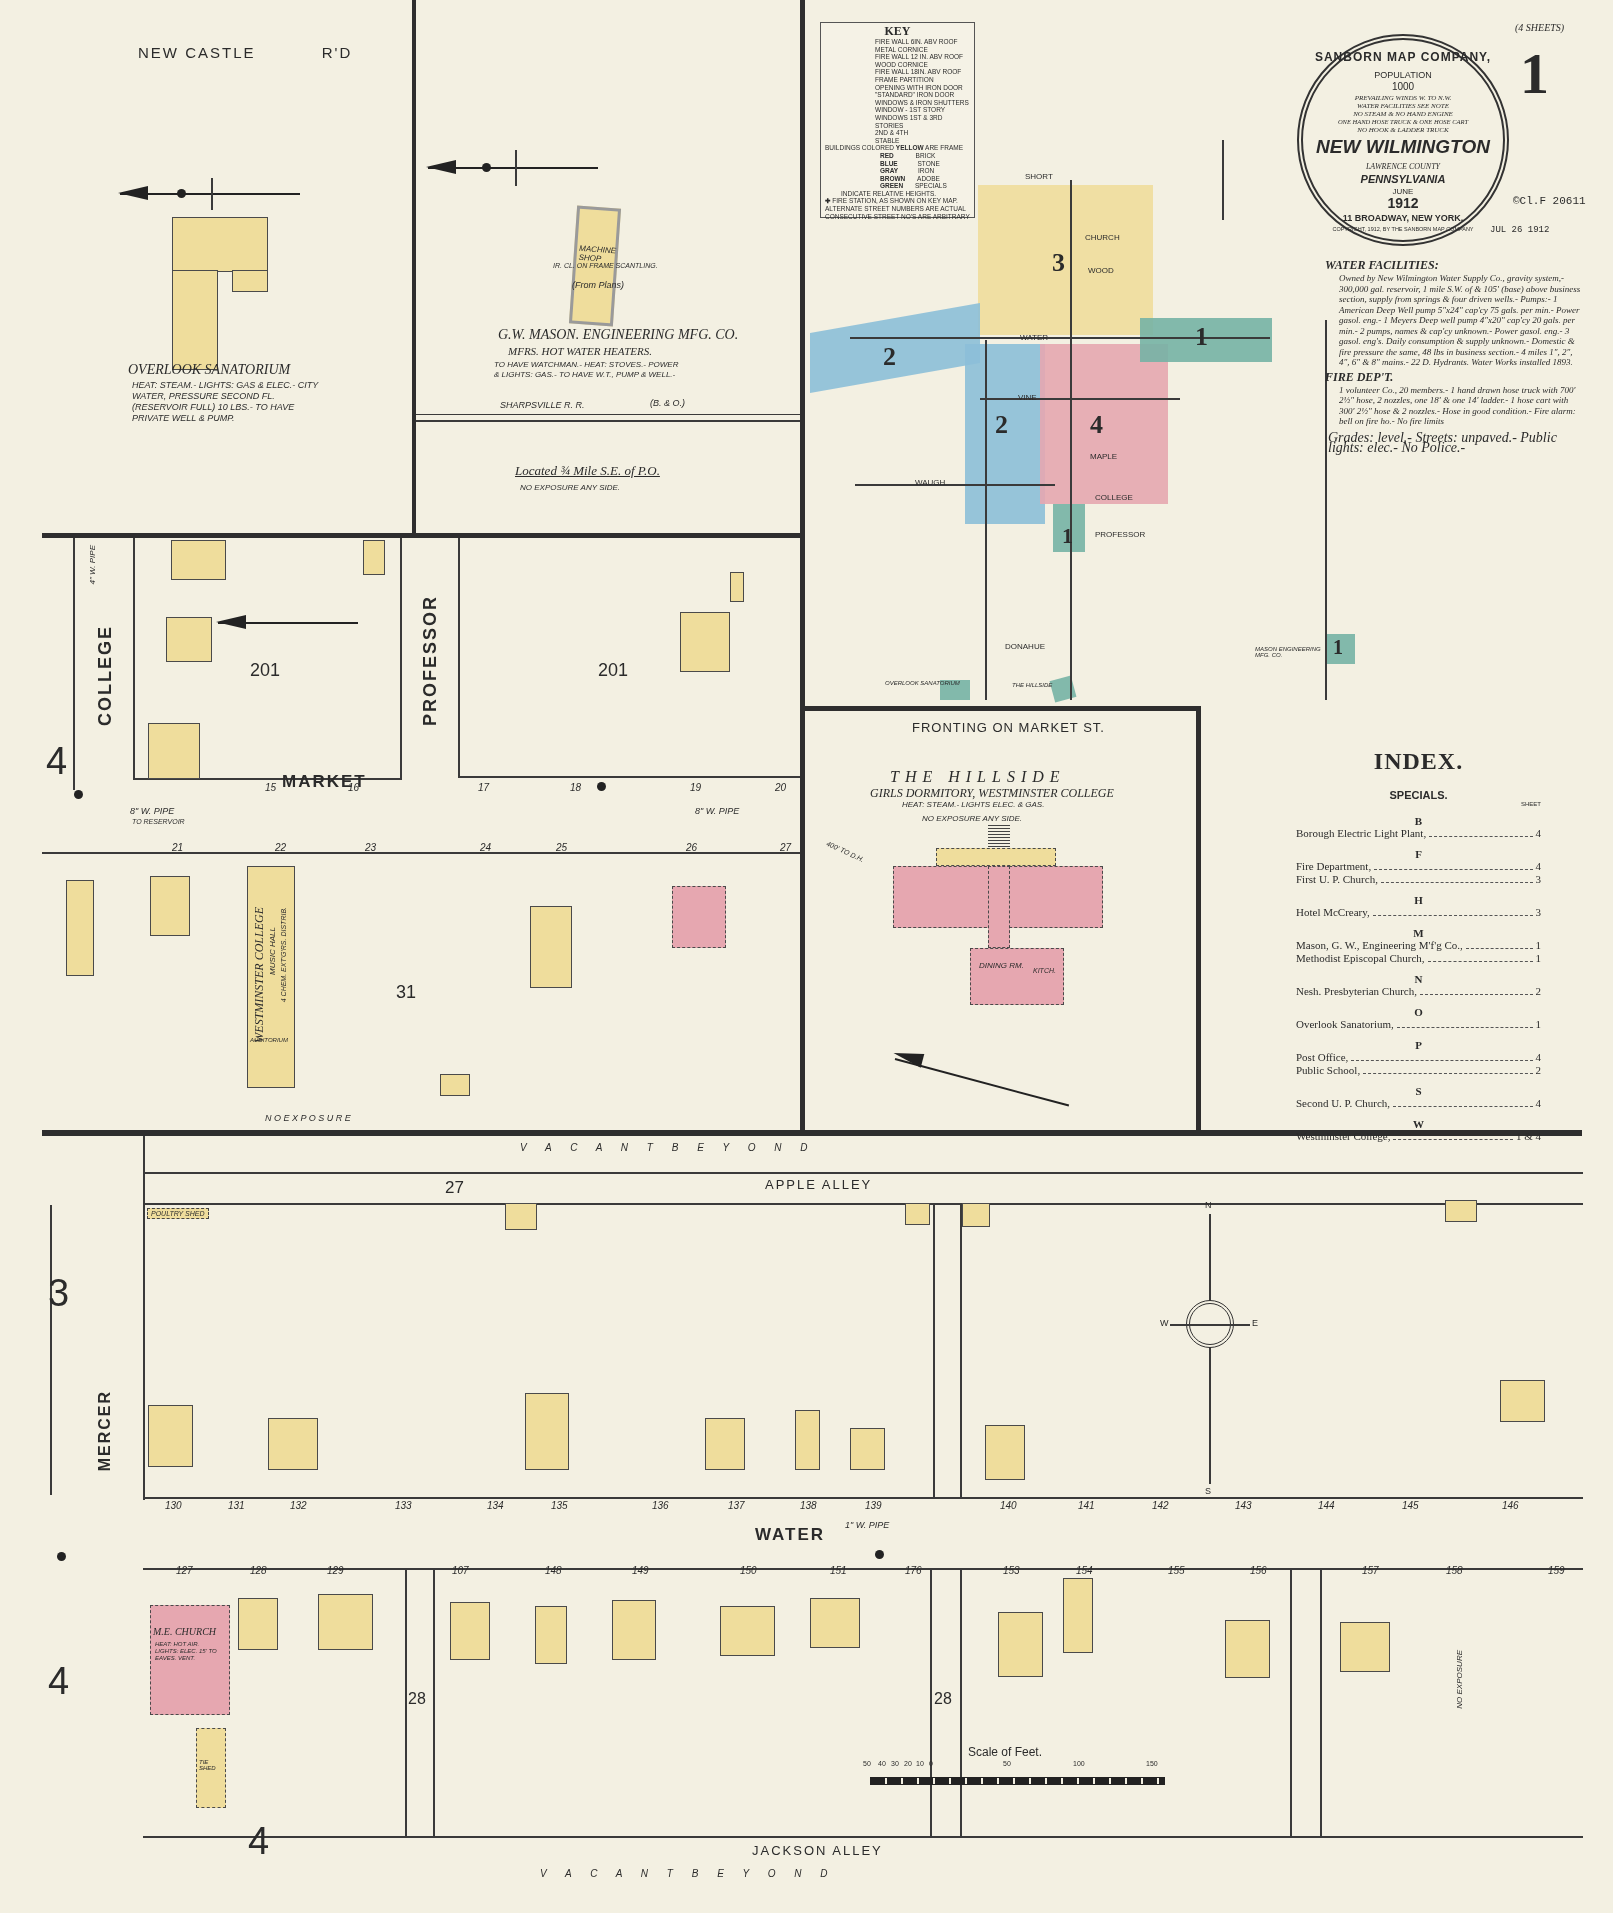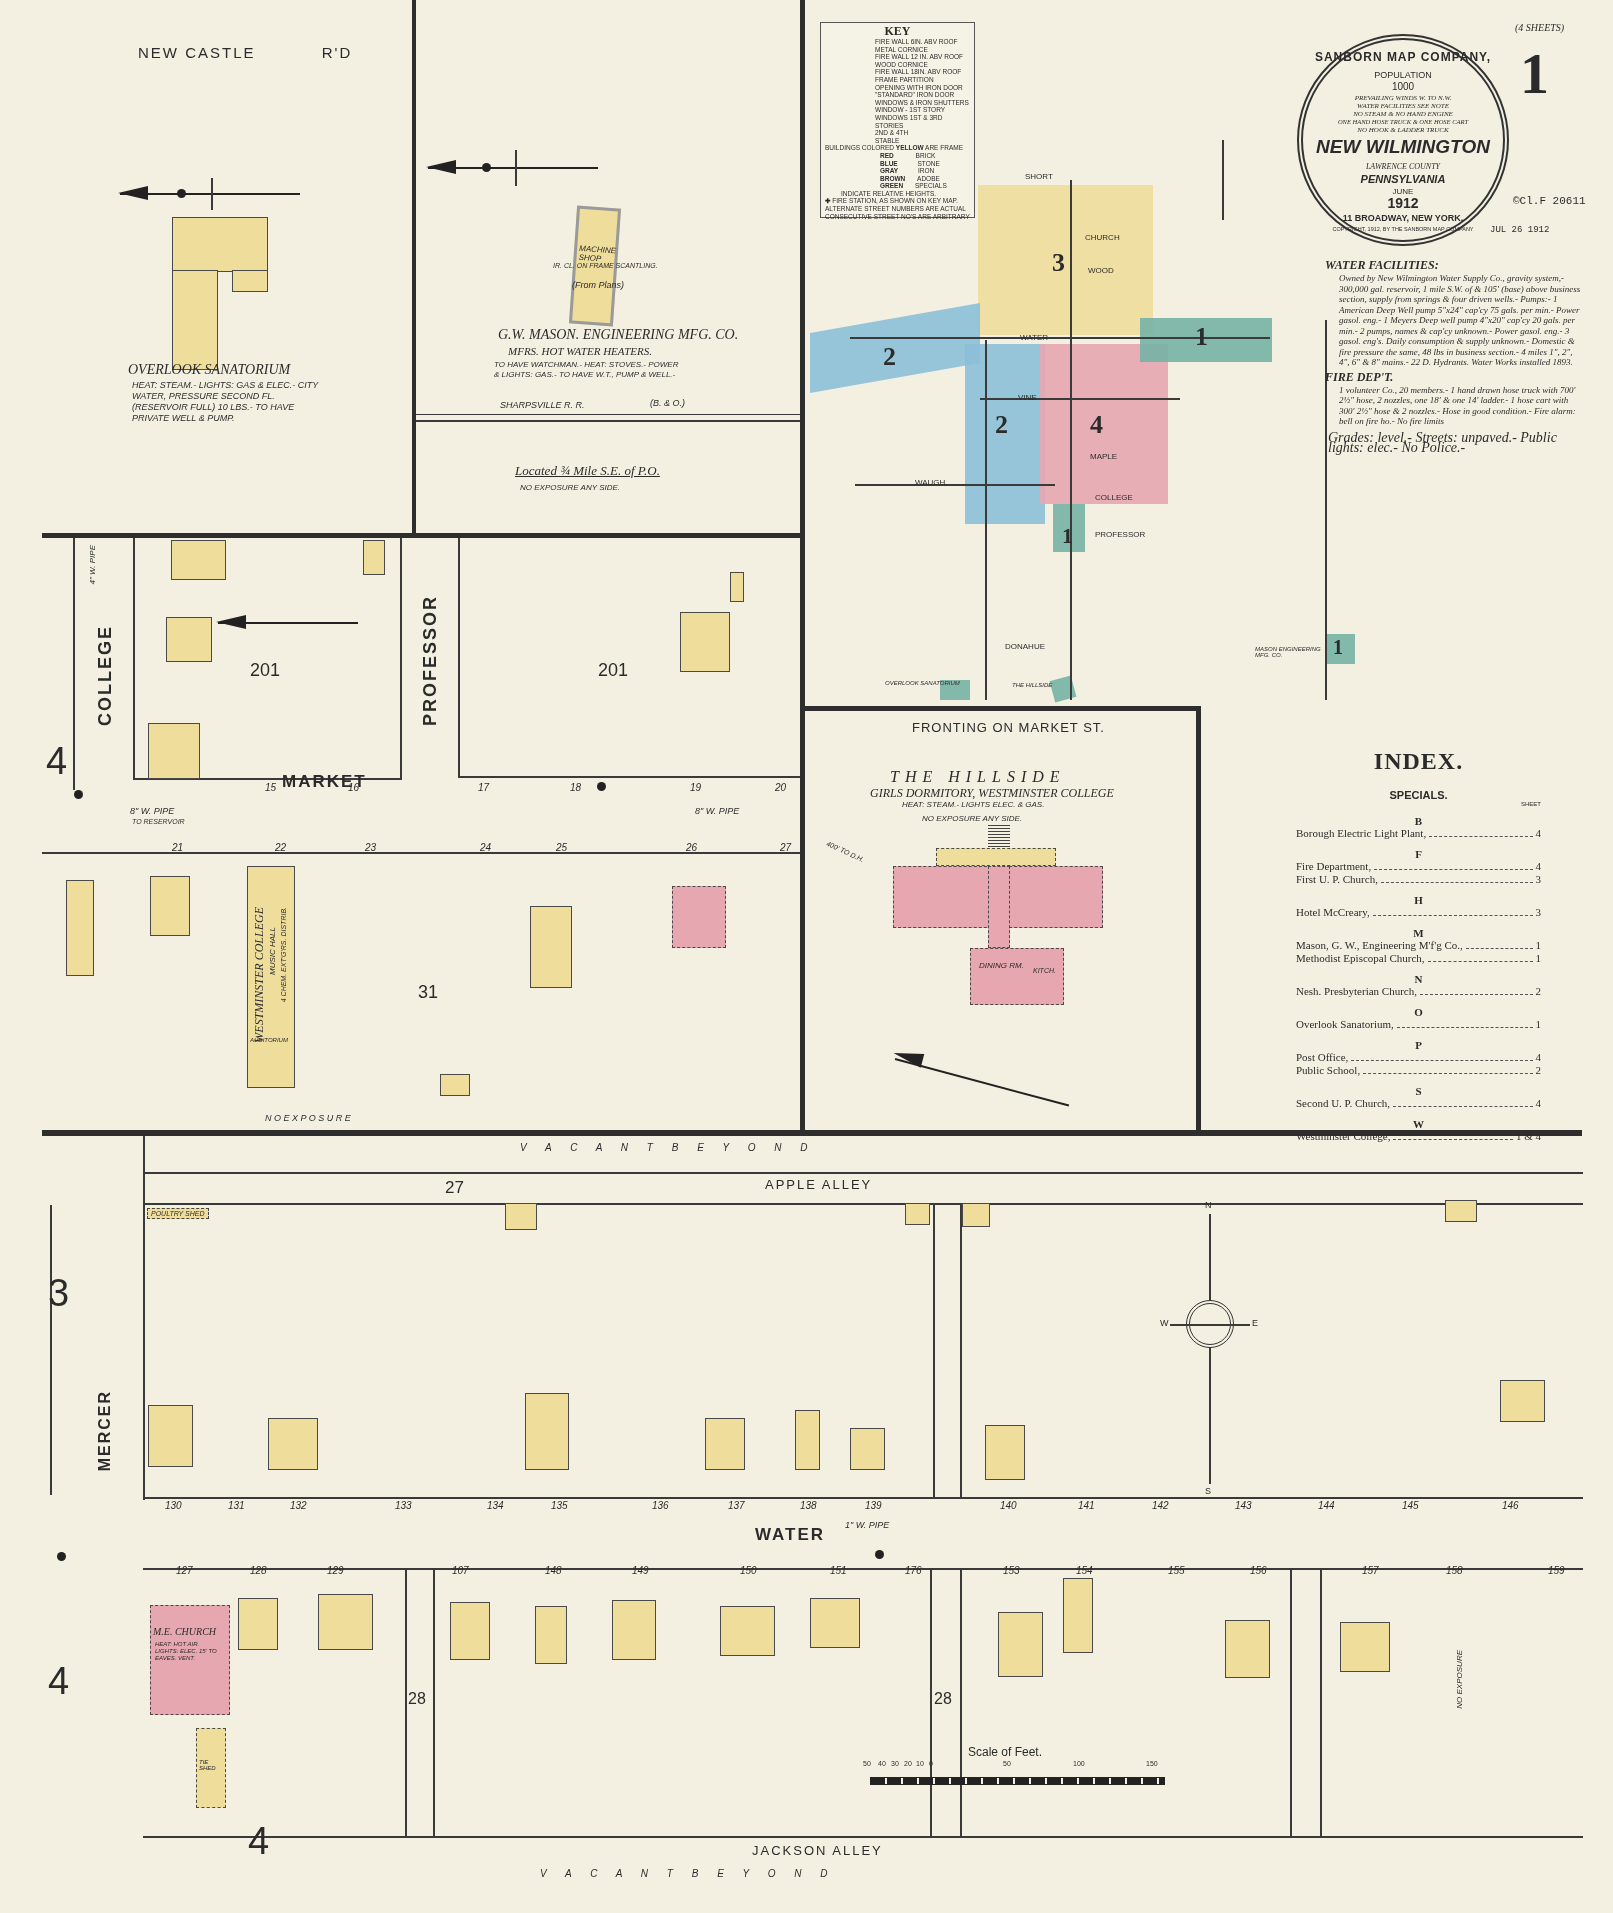--- a/index.html
+++ b/index.html
@@ -273,21 +273,21 @@
 <div class="ln" style="left:133px;top:778px;width:269px;height:2px;"></div>
 <div class="ln" style="left:458px;top:538px;width:2px;height:240px;"></div>
 <div class="ln" style="left:458px;top:776px;width:342px;height:2px;"></div>
 <div class="ln" style="left:42px;top:852px;width:758px;height:2px;"></div>
 
 <div class="lbl street vert" style="left:95px;top:625px;font-size:18px;">COLLEGE</div>
 <div class="lbl street vert" style="left:420px;top:595px;font-size:18px;">PROFESSOR</div>
 <div class="lbl street" style="left:282px;top:772px;">MARKET</div>
 <div class="lbl blk" style="left:250px;top:660px;font-size:18px;">201</div>
 <div class="lbl blk" style="left:598px;top:660px;font-size:18px;">201</div>
-<div class="lbl blk" style="left:418px;top:982px;font-size:18px;">31</div>
+<div class="lbl blk" style="left:396px;top:982px;font-size:18px;">31</div>
 <div class="lbl" style="left:46px;top:740px;font-size:38px;">4</div>
 <div class="lbl small" style="left:130px;top:806px;font-size:9px;">8" W. PIPE</div>
 <div class="lbl small" style="left:132px;top:818px;font-size:7px;">TO RESERVOIR</div>
 <div class="lbl small" style="left:695px;top:806px;font-size:9px;">8" W. PIPE</div>
 <div class="lbl small vert" style="left:88px;top:545px;font-size:8px;">4" W. PIPE</div>
 <div class="lbl small" style="left:265px;top:782px;">15</div>
 <div class="lbl small" style="left:348px;top:782px;">16</div>
 <div class="lbl small" style="left:478px;top:782px;">17</div>
 <div class="lbl small" style="left:570px;top:782px;">18</div>
 <div class="lbl small" style="left:690px;top:782px;">19</div>

